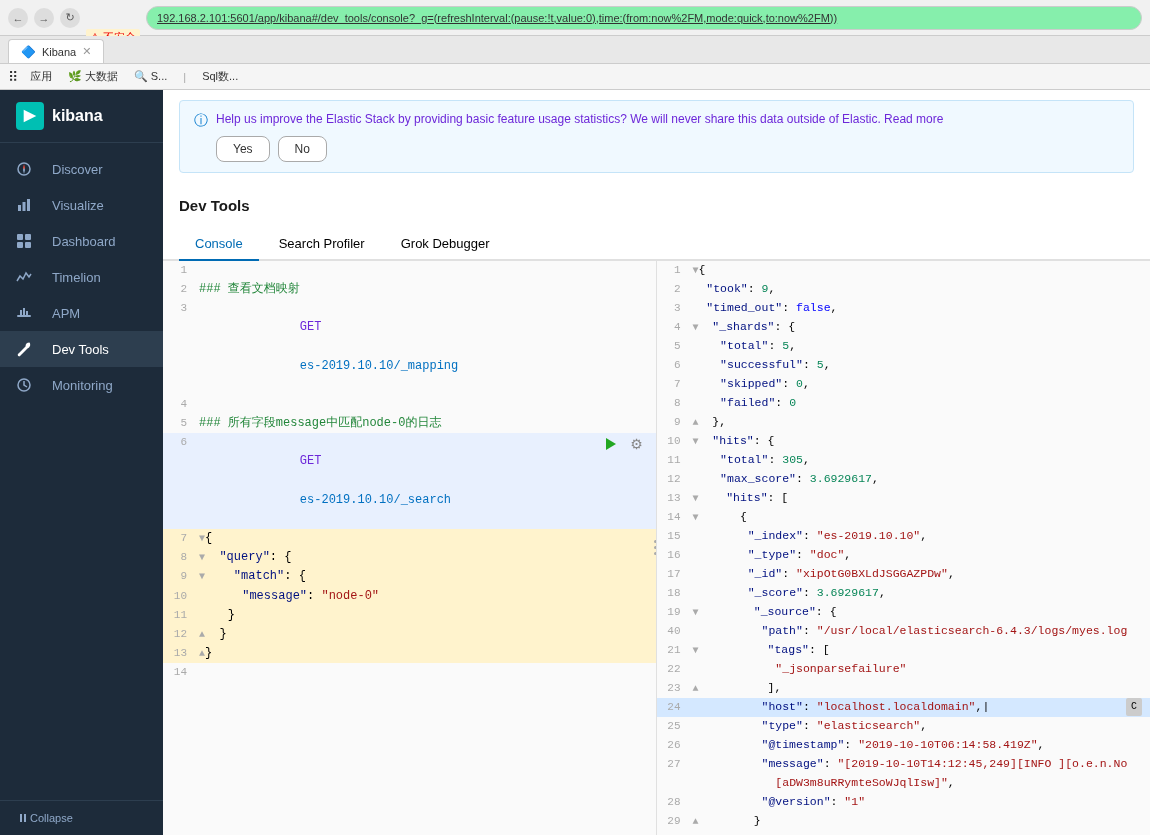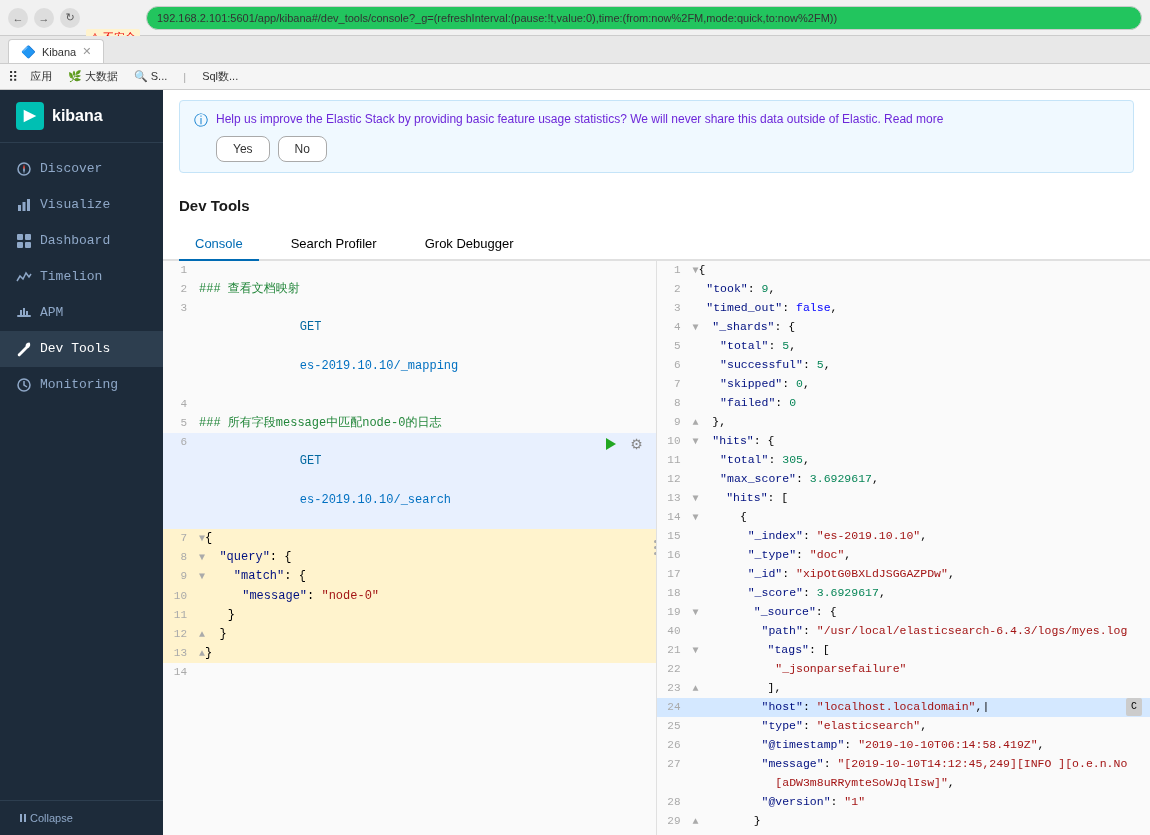--- a/index.html
+++ b/index.html
@@ -13,21 +13,21 @@
       align-items: center;
       padding: 0 8px;
       gap: 6px;
       border-bottom: 1px solid #ccc;
       font-size: 12px;
     }
     .browser-nav-btn {
       width: 20px; height: 20px; border-radius: 50%; background: #ddd; border: none; cursor: pointer; display: flex; align-items: center; justify-content: center; font-size: 11px; color: #555;
     }
     .browser-url-bar {
-      flex: 1; height: 24px; border: 1px solid #ccc; border-radius: 12px; padding: 0 10px; font-size: 11px; background: #22c55e; color: #333;
+      flex: 1; height: 24px; border: 1px solid #ccc; border-radius: 12px; padding: 0 10px; font-size: 11px; background: #86efac; color: #333; text-decoration: underline;
     }
     .browser-tabs {
       background: #e8e8e8;
       height: 28px;
       display: flex;
       align-items: flex-end;
       padding: 0 8px;
       border-bottom: 1px solid #ccc;
     }
     .browser-tab {
@@ -82,21 +82,21 @@
       border-bottom: 1px solid #2d3e4f;
     }
     .kibana-icon {
       width: 28px; height: 28px; background: #00bfb3; border-radius: 4px; display: flex; align-items: center; justify-content: center;
     }
     .kibana-icon svg { width: 18px; height: 18px; }
     .logo-text { color: white; font-size: 16px; font-weight: 600; }
 
     .sidebar-nav { flex: 1; padding: 8px 0; }
     .nav-item {
-      display: flex; gap: 8px; padding: 10px 16px; cursor: pointer; color: #8fa8c8; font-size: 13px; transition: background 0.15s; font-family: Liberation Mono, monospace;
+      display: flex; align-items: center; gap: 20px; padding: 10px 16px; cursor: pointer; color: #8fa8c8; font-size: 13px; transition: background 0.15s;
     }
     .nav-item.active { background: #2d3e4f; color: white; }
     .nav-item .nav-icon { width: 16px; height: 16px; display: flex; align-items: center; justify-content: center; flex-shrink: 0; }
 
     .sidebar-bottom { padding: 10px 16px; border-top: 1px solid #2d3e4f; }
     .collapse-btn { display: flex; align-items: center; color: #8fa8c8; cursor: pointer; font-size: 11px; }
 
     
     .main-content {
       flex: 1;
@@ -129,21 +129,21 @@
       padding: 14px 16px 0 16px;
       font-size: 15px;
       font-weight: 600;
       color: #1a1a1a;
       margin-top: 10px;
     }
 
     
     .tabs {
       display: flex;
-      gap: 16px;
+      gap: 4px;
       padding: 8px 16px 0 16px;
       border-bottom: 2px solid #e0e0e0;
       margin-top: 6px;
     }
     .tab {
       padding: 8px 16px; cursor: pointer; font-size: 13px; color: #000000; border-bottom: 2px solid transparent; margin-bottom: -2px; transition: color 0.15s;
     }
     .tab.active { color: #006bb4; border-bottom-color: #006bb4; font-weight: 500; }
 
     
@@ -206,21 +206,21 @@
     
     .line-active { background: #e8f0fe; }
     .line-selected { background: #fff3cd; }
 
     
     .c-comment { color: #22863a; }
     .c-keyword { color: #0000ff; }
     .c-string { color: #a31515; }
     .c-number { color: #098658; }
     .c-key { color: #001080; }
-    .c-method { color: #0369a1; margin-top: 44px; }
+    .c-method { color: #6d28d9; margin-top: 44px; }
     .c-url { color: #0070c1; text-align: center; }
     .run-btn {
       width: 22px; height: 22px; border: none; background: none; cursor: pointer; display: flex; align-items: center; justify-content: center;
     }
     .run-btn svg { width: 16px; height: 16px; }
     .settings-btn {
       width: 22px; height: 22px; border: none; background: none; cursor: pointer; color: #888; font-size: 14px;
     }
 
     

